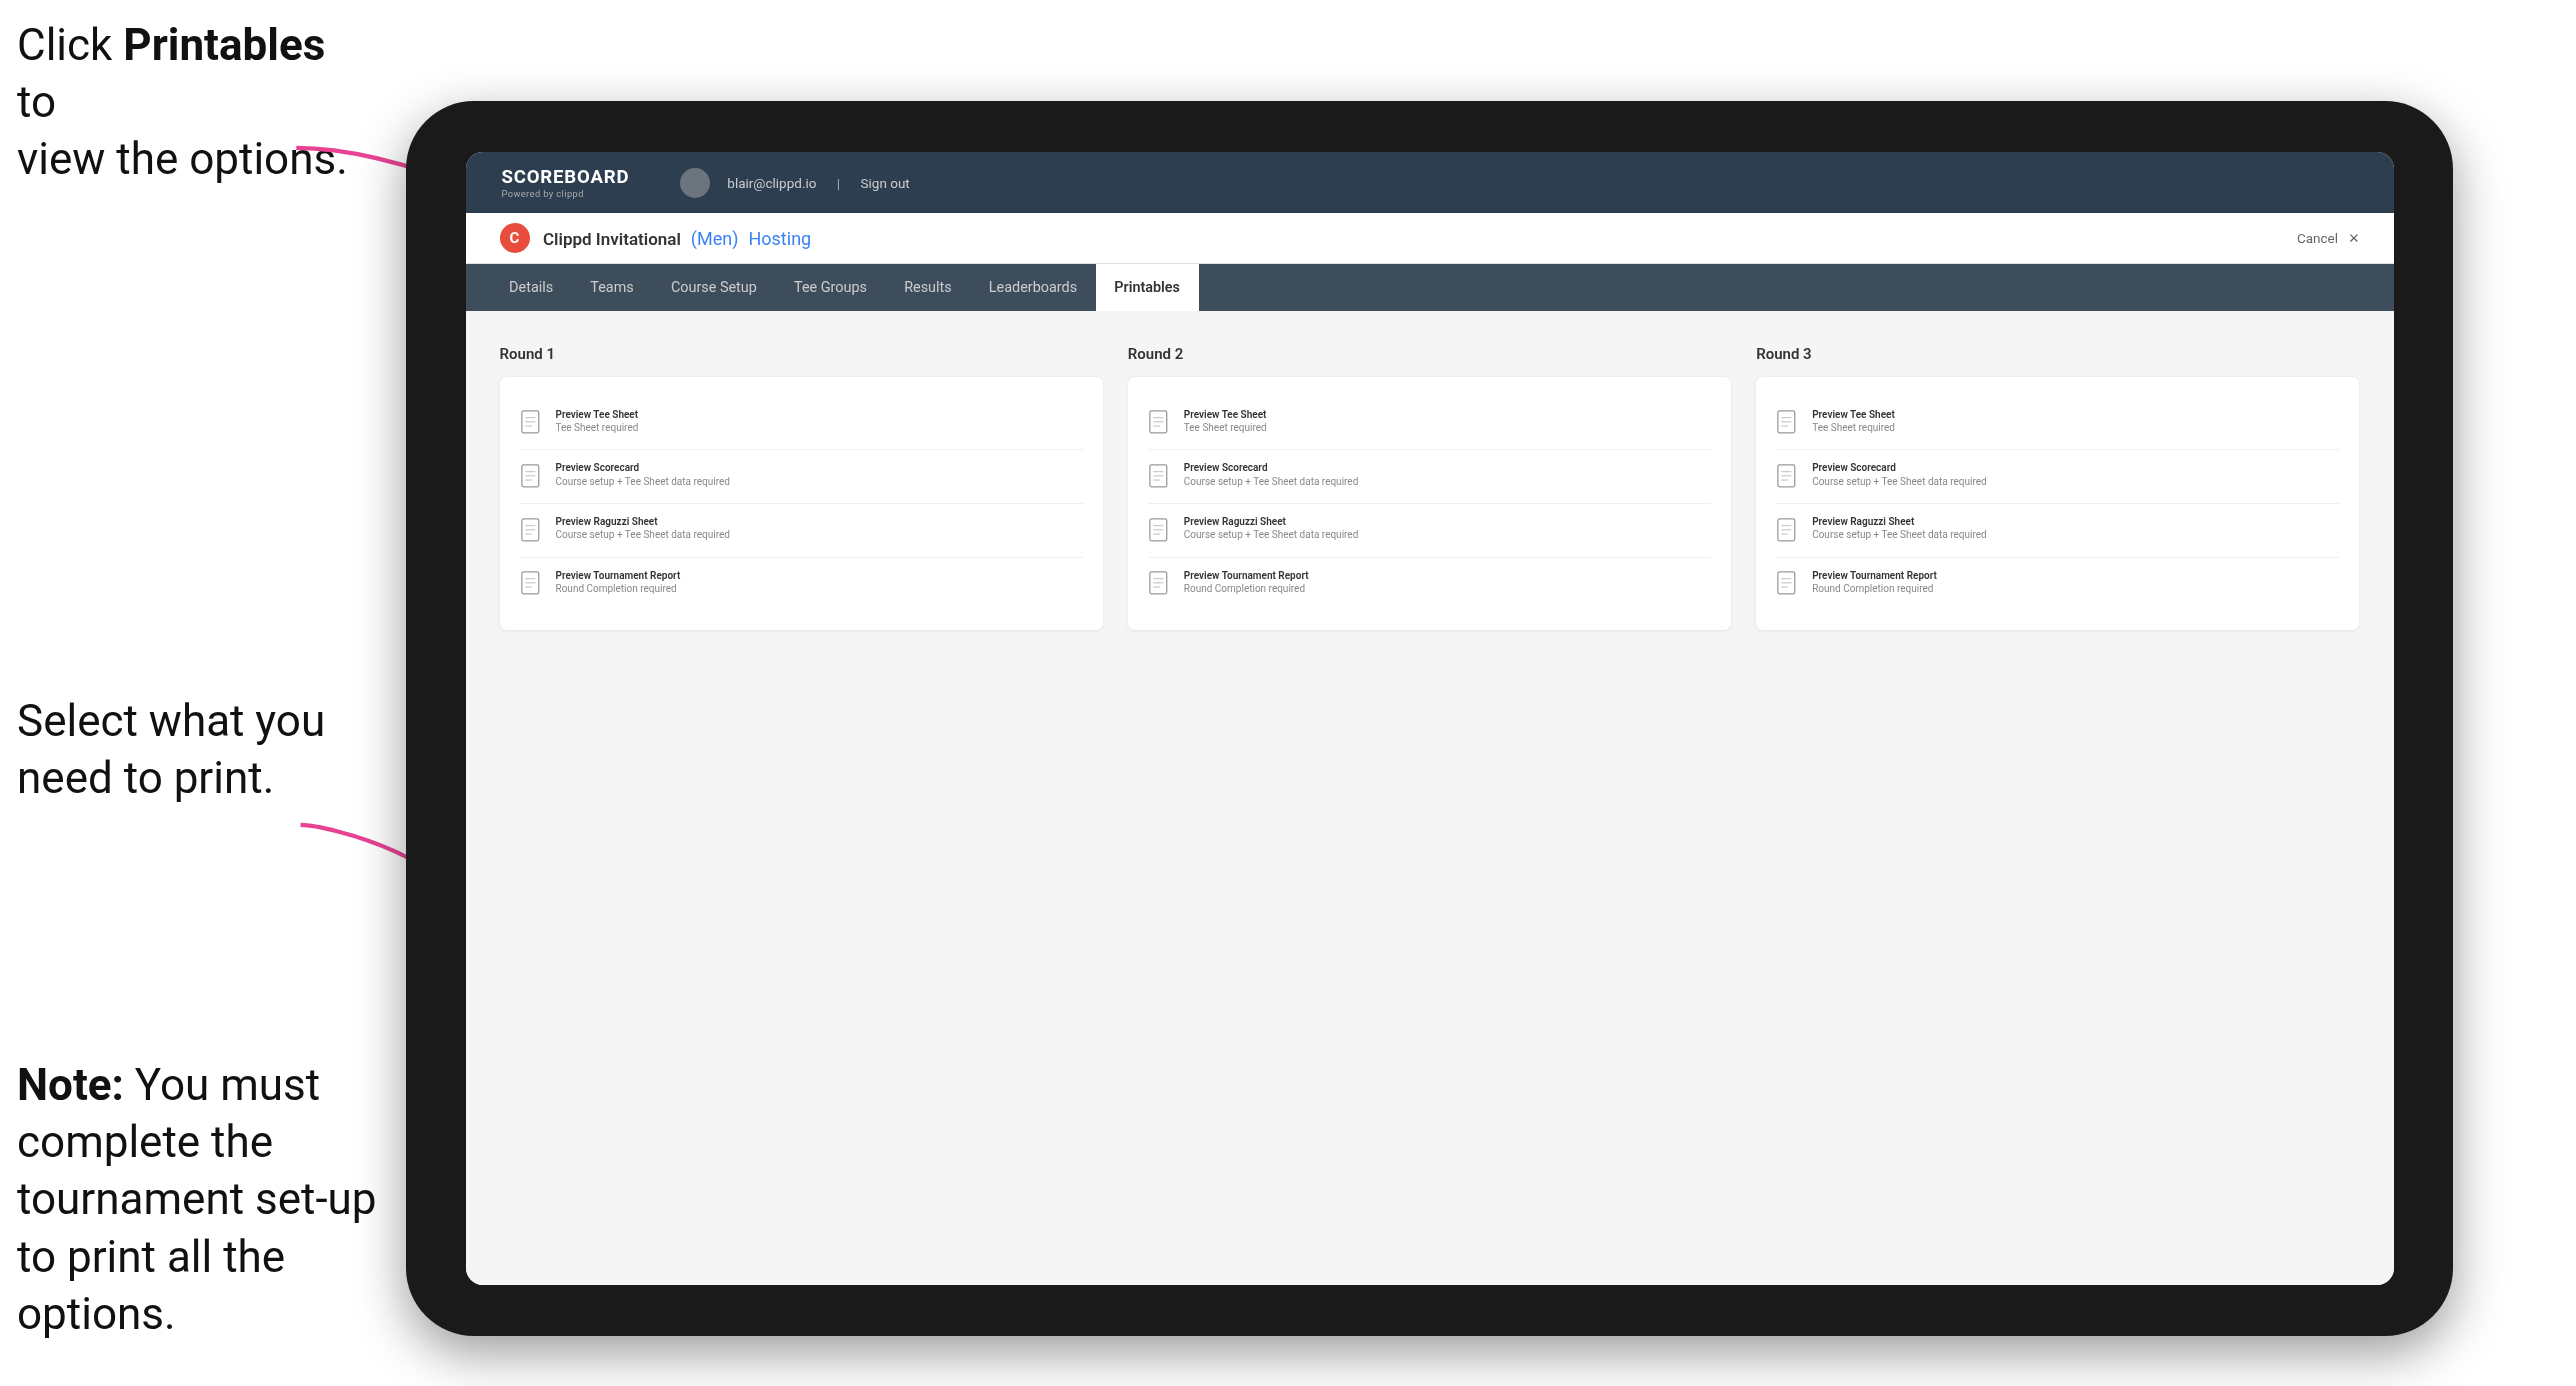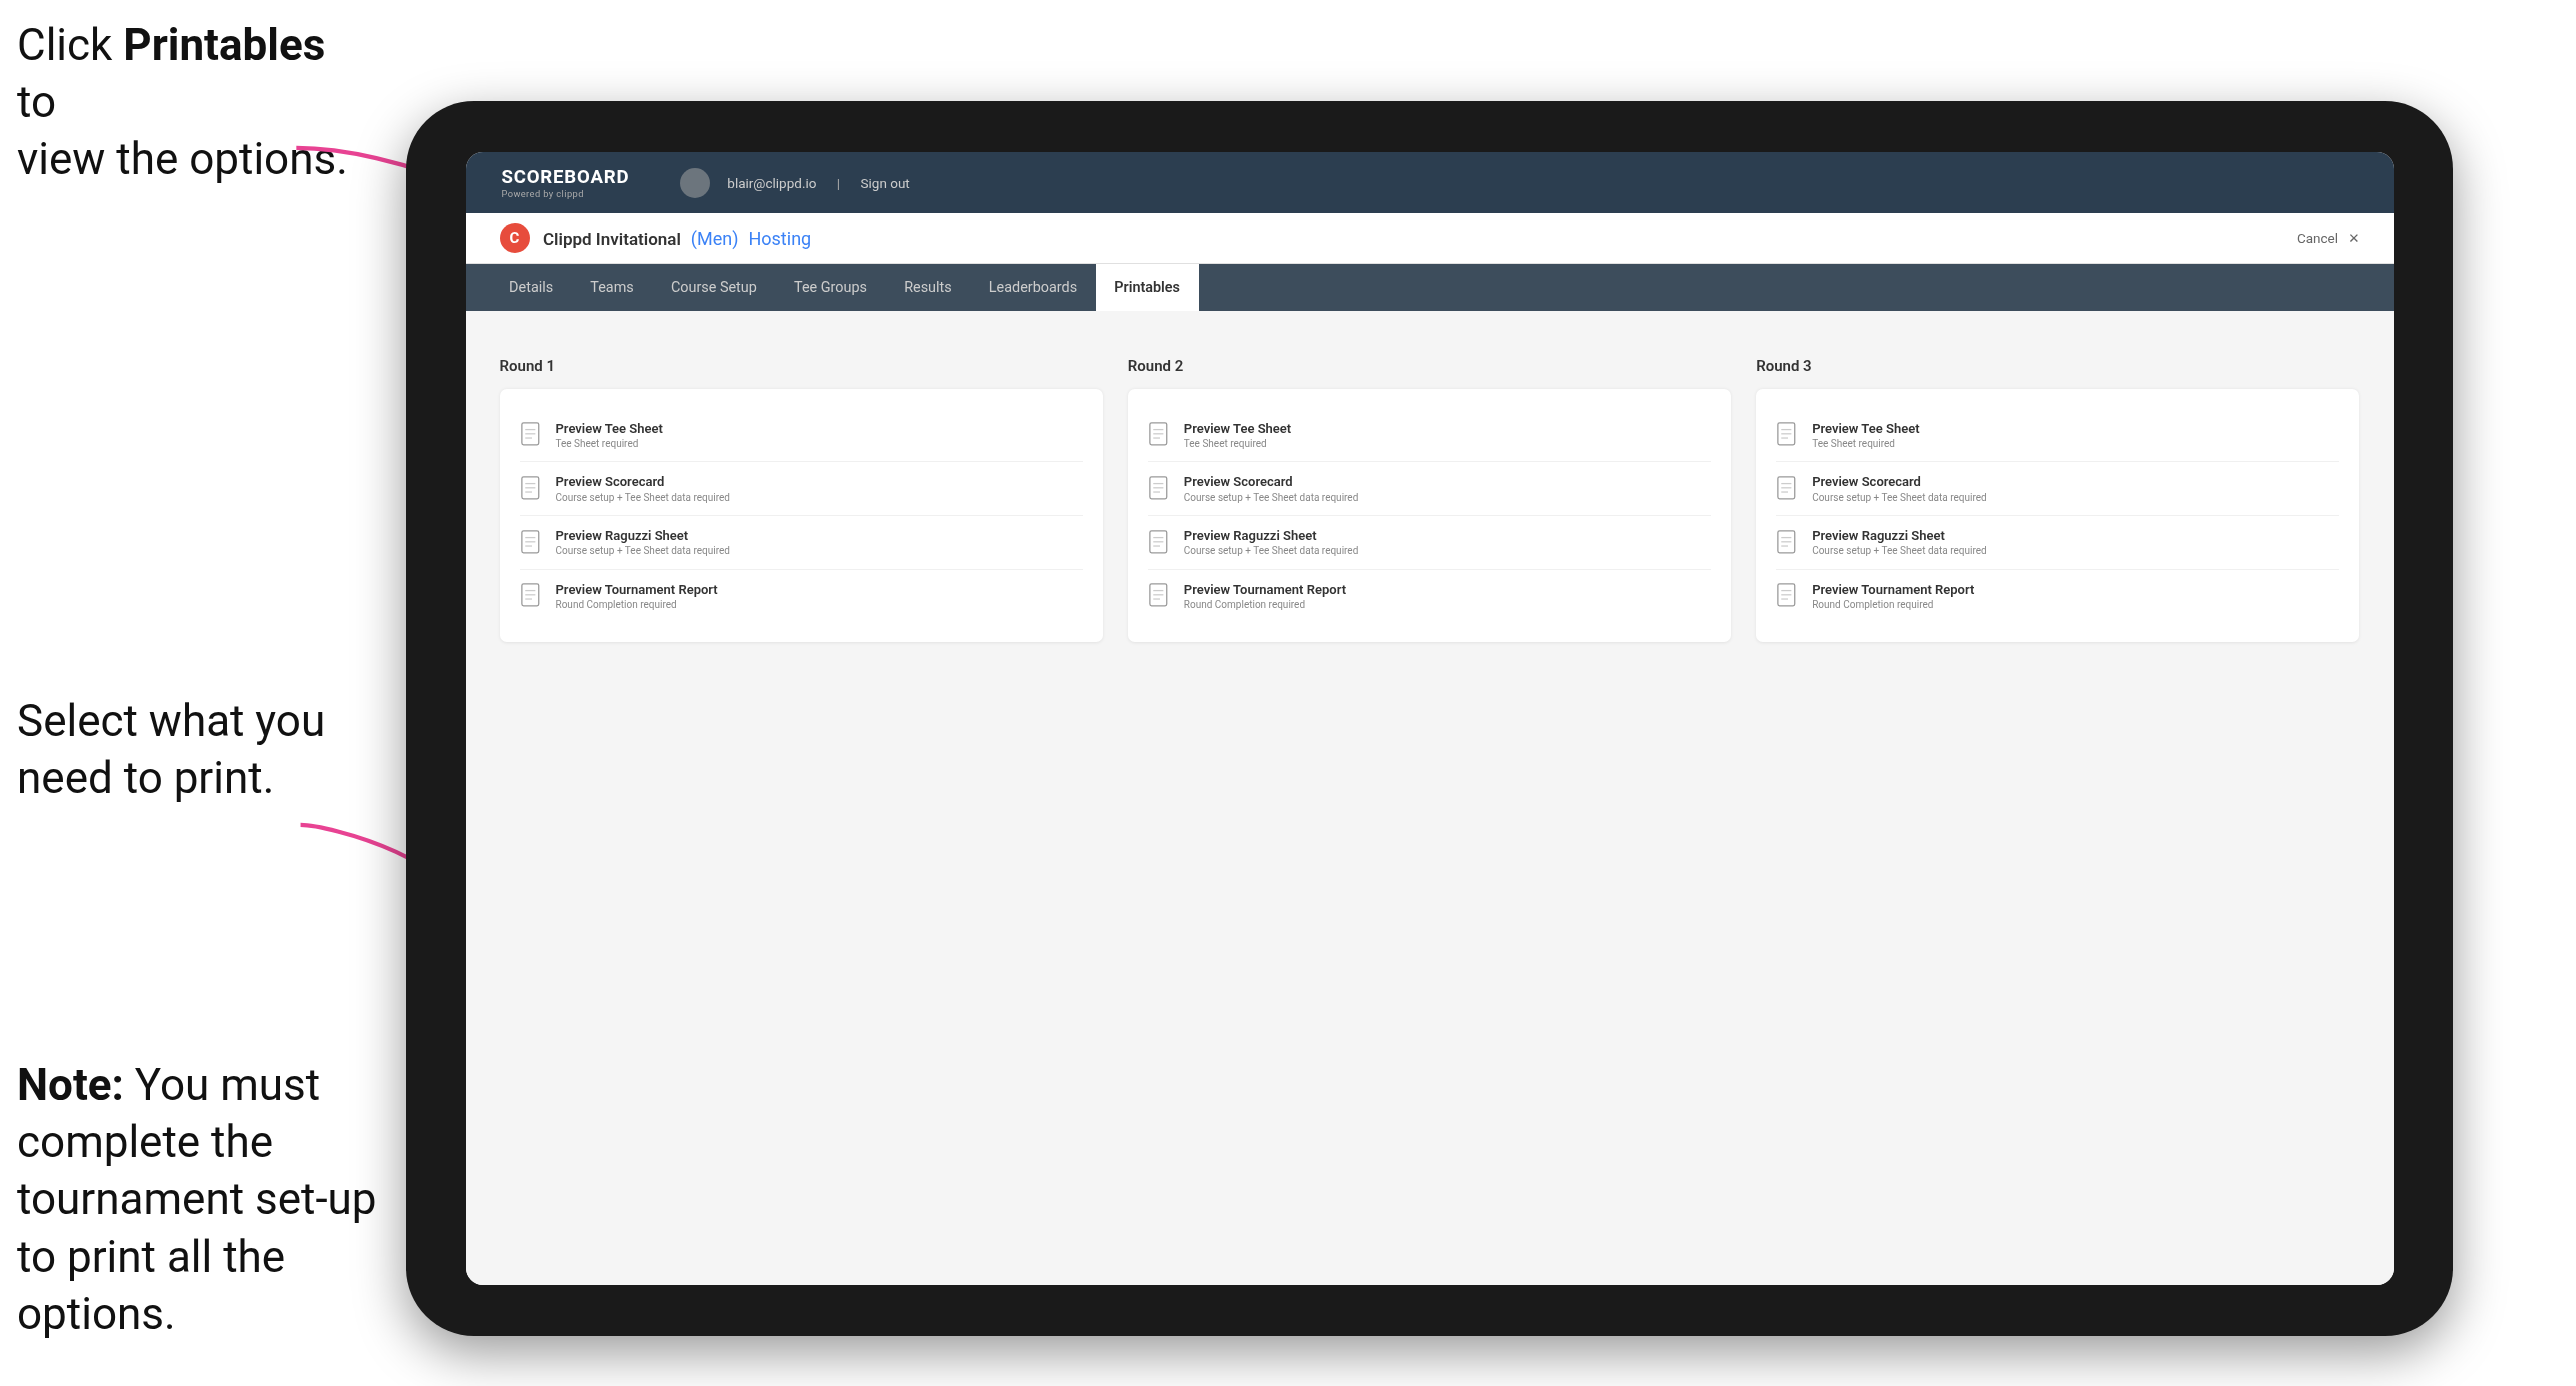--- a/index.html
+++ b/index.html
@@ -200,21 +200,20 @@
       color: #333;
       font-weight: 600;
     }
 
     
     .main-content {
       flex: 1;
       background: #f5f5f5;
       padding: 34px;
       overflow: hidden;
-      margin-top: 12px;
     }
 
     .rounds-grid {
       display: grid;
       grid-template-columns: repeat(3, 1fr);
       gap: 25px;
     }
 
     .round-column h3 {
       font-size: 15px;
@@ -243,21 +242,21 @@
     }
 
     .print-icon {
       width: 24px;
       height: 27px;
       flex-shrink: 0;
       margin-top: 1.7px;
     }
 
     .print-item-text .item-title {
-      font-size: 13px;
+      font-size: 10px;
       font-weight: 600;
       color: #333;
       display: block;
     }
     .print-item-text .item-sub {
       font-size: 10px;
       color: #888;
       display: block;
       margin-top: 2.5px;
     }

